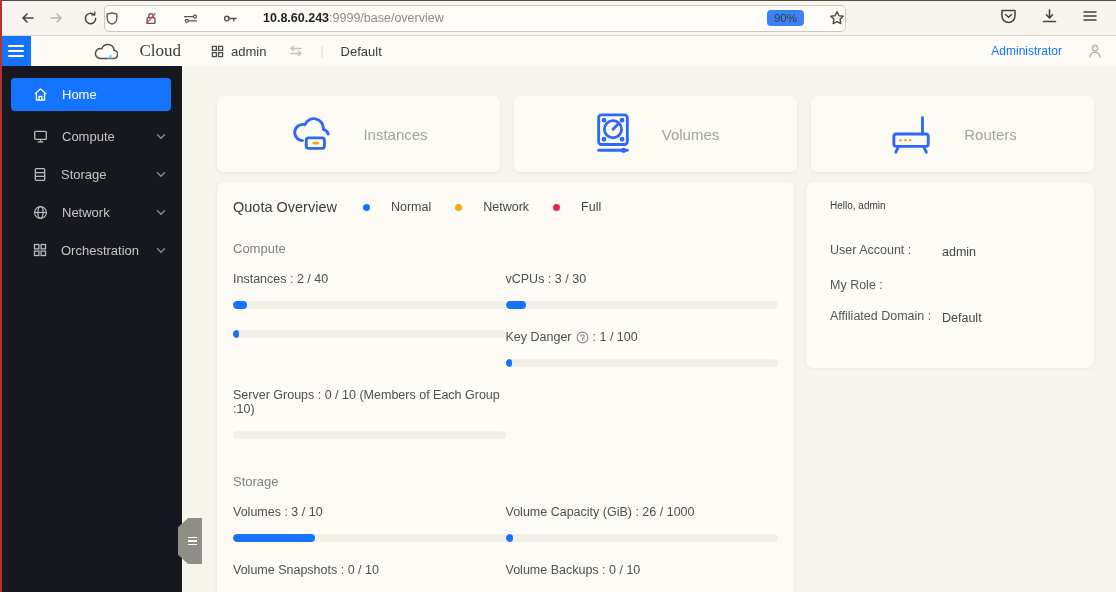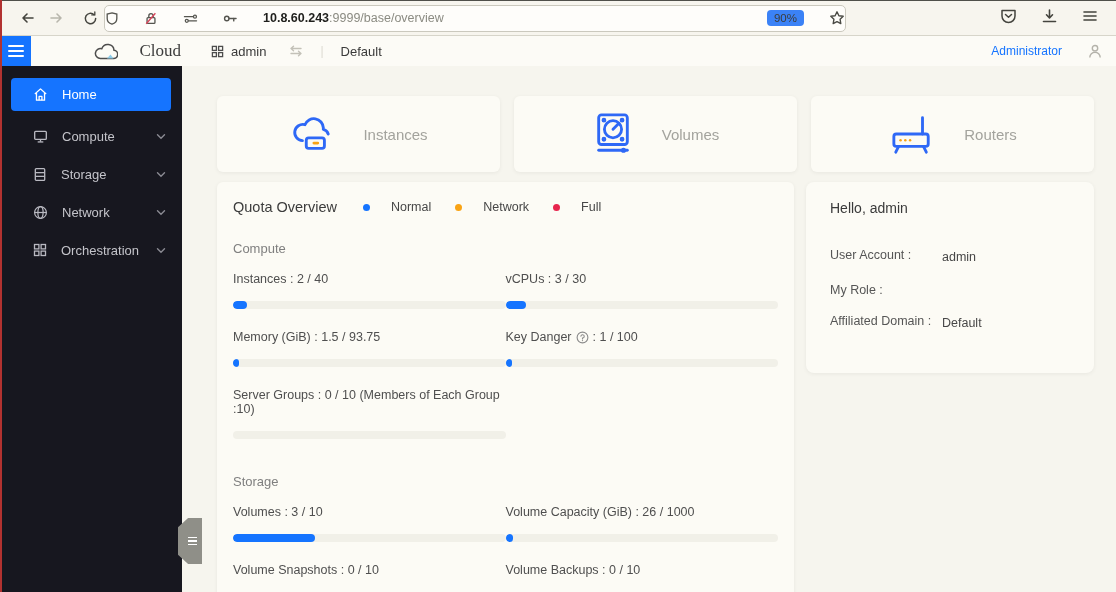--- a/index.html
+++ b/index.html
@@ -82,21 +82,21 @@
   .q-item{ margin-bottom:21px; }
   .q-label{ font-size:12.5px; color:#4f4f4f; margin-bottom:15px; display:flex; align-items:center; gap:4px;}
   .q-help{ color:#8b8b8b; display:flex; }
   .track{ height:8px; background:#f1f0e8; border-radius:4px; overflow:hidden; }
   .fill{ height:8px; background:#1574ff; border-radius:4px; }
   .storage-sec{ margin-top:14px; }
 
   
   .info-card{ flex:1; background:#fcfbf5; border-radius:8px;
     box-shadow:0 1px 4px rgba(0,0,0,.06); padding:18px 24px 24px 24px; }
-  .info-title{ font-size:14px; color:#3a3a3a; }
+  .info-title{ font-size:10px; color:#3a3a3a; }
   .info-rows{ margin-top:32px; }
   .info-row{ display:flex; margin-bottom:17px; font-size:12.5px; }
   .info-label{ width:112px; flex:none; color:#555; }
   .info-value{ flex:1; color:#474747; line-height:1.45; }
 
   
   .drawer-handle{ position:absolute; left:178px; top:518px; width:24px; height:46px;
     background:#8f8f88; z-index:20; cursor:pointer;
     clip-path:polygon(42% 0, 100% 0, 100% 100%, 42% 100%, 0 80%, 0 20%);
     display:flex; align-items:center; justify-content:center; }
@@ -372,21 +372,20 @@
                   <div class="fill" style="width: 5%; min-width: 6px;"></div>
                 </div>
             </div>
             <div class="q-item">
               <div class="q-label">vCPUs : 3 / 30</div>
               <div class="track">
                   <div class="fill" style="width: 7.5%; min-width: 6px;"></div>
                 </div>
             </div>
             <div class="q-item">
-              <div class="q-label">Memory (GiB) : 1.5 / 93.75</div>
               <div class="track">
                   <div class="fill" style="width: 1.8%; min-width: 6px;"></div>
                 </div>
             </div>
             <div class="q-item">
               <div class="q-label">
                 <span>Key Danger</span>
                 <span class="q-help">
                   <svg width="13" height="13" viewBox="0 0 14 14" fill="none" stroke="#8b8b8b" stroke-width="1.2">
                       <circle cx="7" cy="7" r="5.8"></circle>

